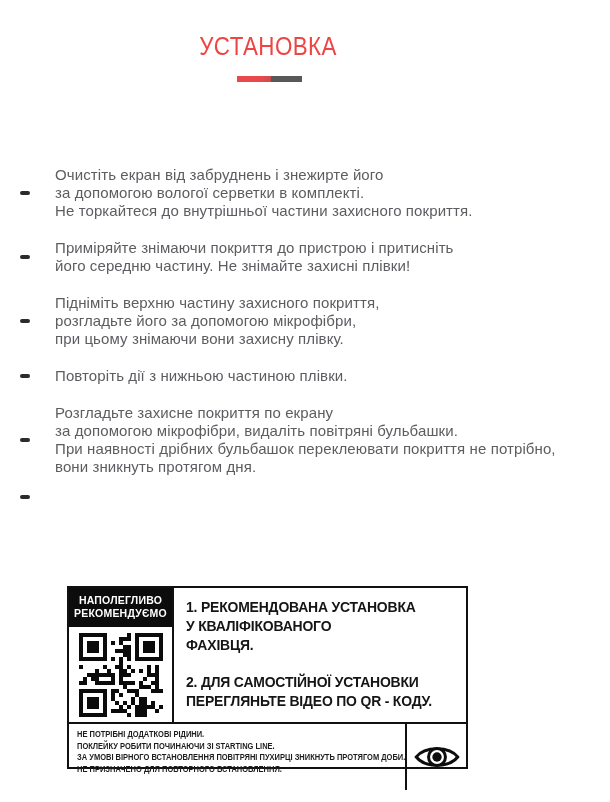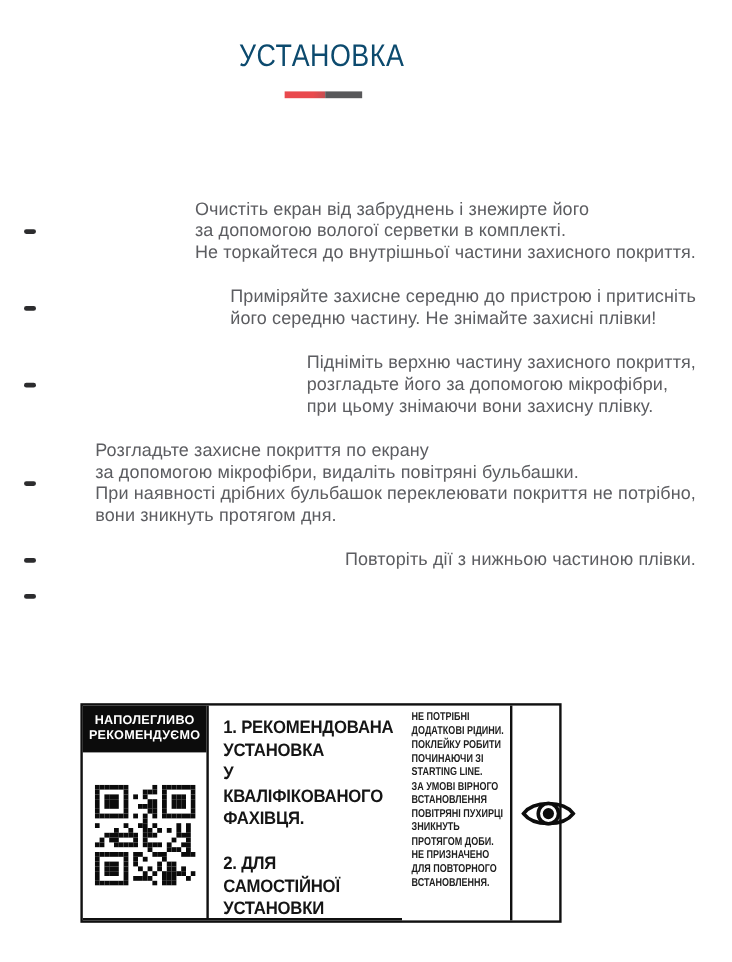--- a/index.html
+++ b/index.html
@@ -6,49 +6,49 @@
   html,body { background:#ffffff; }
   body {
     width:610px; height:802px; position:relative; overflow:hidden;
     font-family:"Liberation Sans", sans-serif;
   }
   .page { position:absolute; inset:0; background:#fff; }
 
   
   .title {
     position:absolute; top:31px; left:0; width:536px;
-    text-align:center; font-size:26px; font-weight:400; color:#0c4a6e;
+    text-align:center; font-size:26px; font-weight:400; color:#ef4444;
     letter-spacing:0.5px;
   }
   .title span { display:inline-block; transform:scaleX(0.86); transform-origin:center; }
 
   
   .divider {
     position:absolute; top:76px; left:237px; width:65px; height:6px;
     display:flex; overflow:hidden;
   }
   .divider .seg-red  { width:52%; height:100%; background:linear-gradient(100deg,#e9494d 70%, #c24f52 100%); }
   .divider .seg-gray { width:48%; height:100%; background:#58585a; }
 
   
   .steps { position:absolute; top:166px; left:20px; width:560px; }
-  .step { display:flex; align-items:center; margin-bottom:19px;justify-content:space-between; }
+  .step { display:flex; align-items:center; margin-bottom:19px; }
   .dash {
     flex:0 0 10px; width:10px; height:3.5px; background:#2c2c2e; border-radius:2px;
     margin-right:25px;
   }
   .step-text {
     white-space:pre-line; font-size:15px; line-height:18px; color:#5c5d61;
     letter-spacing:0.1px;
   }
 
   
   .rec-box {
     position:absolute; top:586px; left:67px; width:401px; height:183px;
-    border:2px solid #101010; background:#fff; display:flex; flex-direction:row;
+    border:2px solid #101010; background:#fff; display:flex; flex-direction:column;
   }
   .rec-row1 { flex:0 0 130px; display:flex; border-bottom:2px solid #101010; }
   .rec-left { flex:0 0 105px; border-right:2px solid #101010; display:flex; flex-direction:column; align-items:center; }
   .rec-header {
     width:100%; background:#0c0c0c; color:#ffffff; text-align:center;
     font-weight:bold; font-size:10.5px; line-height:13px; padding:6px 0 7px 0;
     white-space:pre-line; letter-spacing:0.2px;
   }
   .qr-wrap { flex:1; display:flex; align-items:center; justify-content:center; }
   .qr-wrap svg { display:block; }
@@ -82,39 +82,39 @@
 
   <div class="steps">
     <div class="step">
       <span class="dash"></span>
       <div class="step-text">Очистіть екран від забруднень і знежирте його
 за допомогою вологої серветки в комплекті.
 Не торкайтеся до внутрішньої частини захисного покриття.</div>
     </div>
     <div class="step">
       <span class="dash"></span>
-      <div class="step-text">Приміряйте захисне середню до пристрою і притисніть
+      <div class="step-text">Приміряйте знімаючи покриття до пристрою і притисніть
 його середню частину. Не знімайте захисні плівки!</div>
     </div>
     <div class="step">
       <span class="dash"></span>
       <div class="step-text">Підніміть верхню частину захисного покриття,
 розгладьте його за допомогою мікрофібри,
 при цьому знімаючи вони захисну плівку.</div>
+    </div>
+    <div class="step">
+      <span class="dash"></span>
+      <div class="step-text">Повторіть дії з нижньою частиною плівки.</div>
     </div>
     <div class="step">
       <span class="dash"></span>
       <div class="step-text">Розгладьте захисне покриття по екрану
 за допомогою мікрофібри, видаліть повітряні бульбашки.
 При наявності дрібних бульбашок переклеювати покриття не потрібно,
 вони зникнуть протягом дня.</div>
-    </div>
-    <div class="step">
-      <span class="dash"></span>
-      <div class="step-text">Повторіть дії з нижньою частиною плівки.</div>
     </div>
     <div class="step">
       <span class="dash"></span>
     </div>
   </div>
 
   <div class="rec-box">
     <div class="rec-row1">
       <div class="rec-left">
         <div class="rec-header">НАПОЛЕГЛИВО

